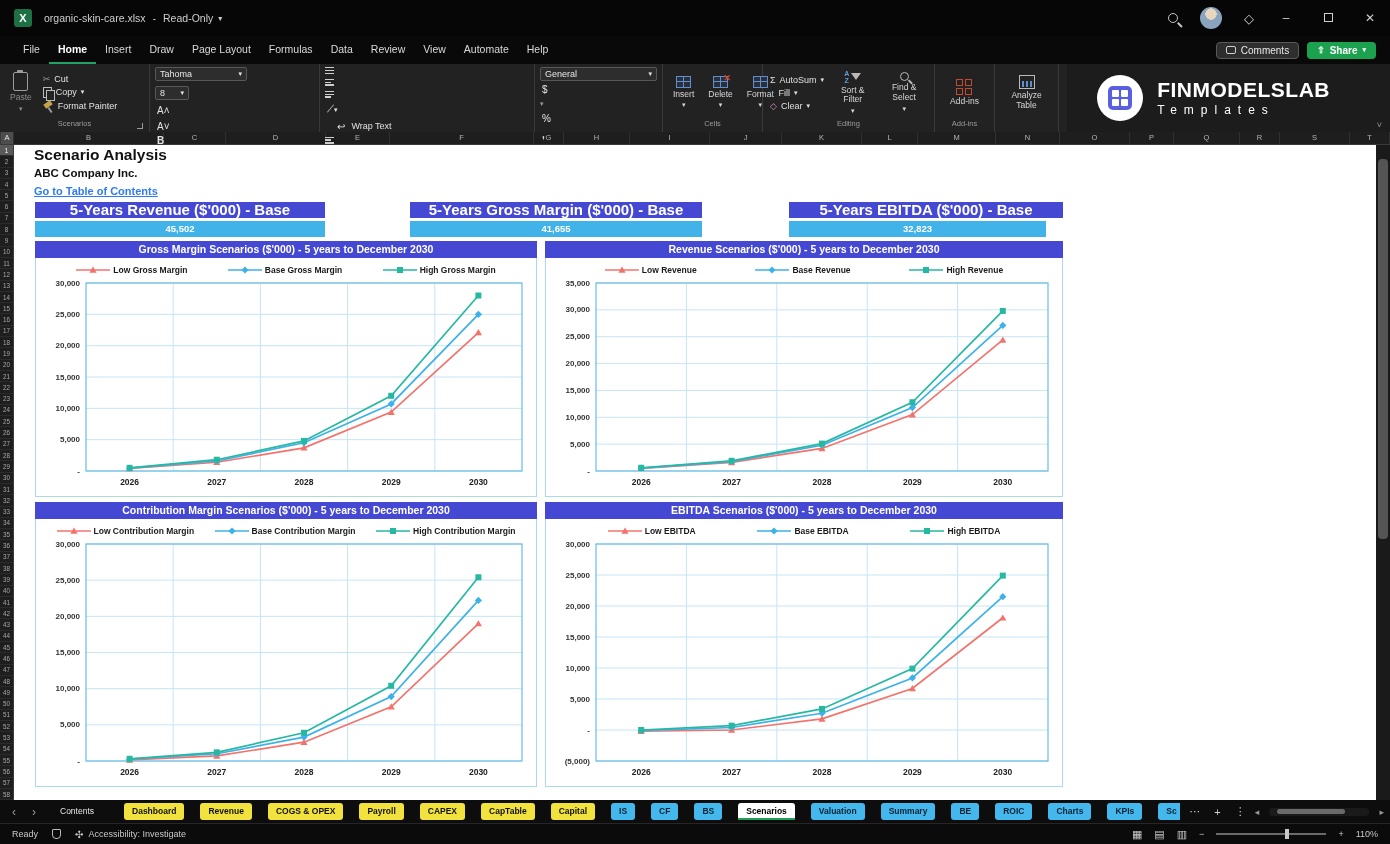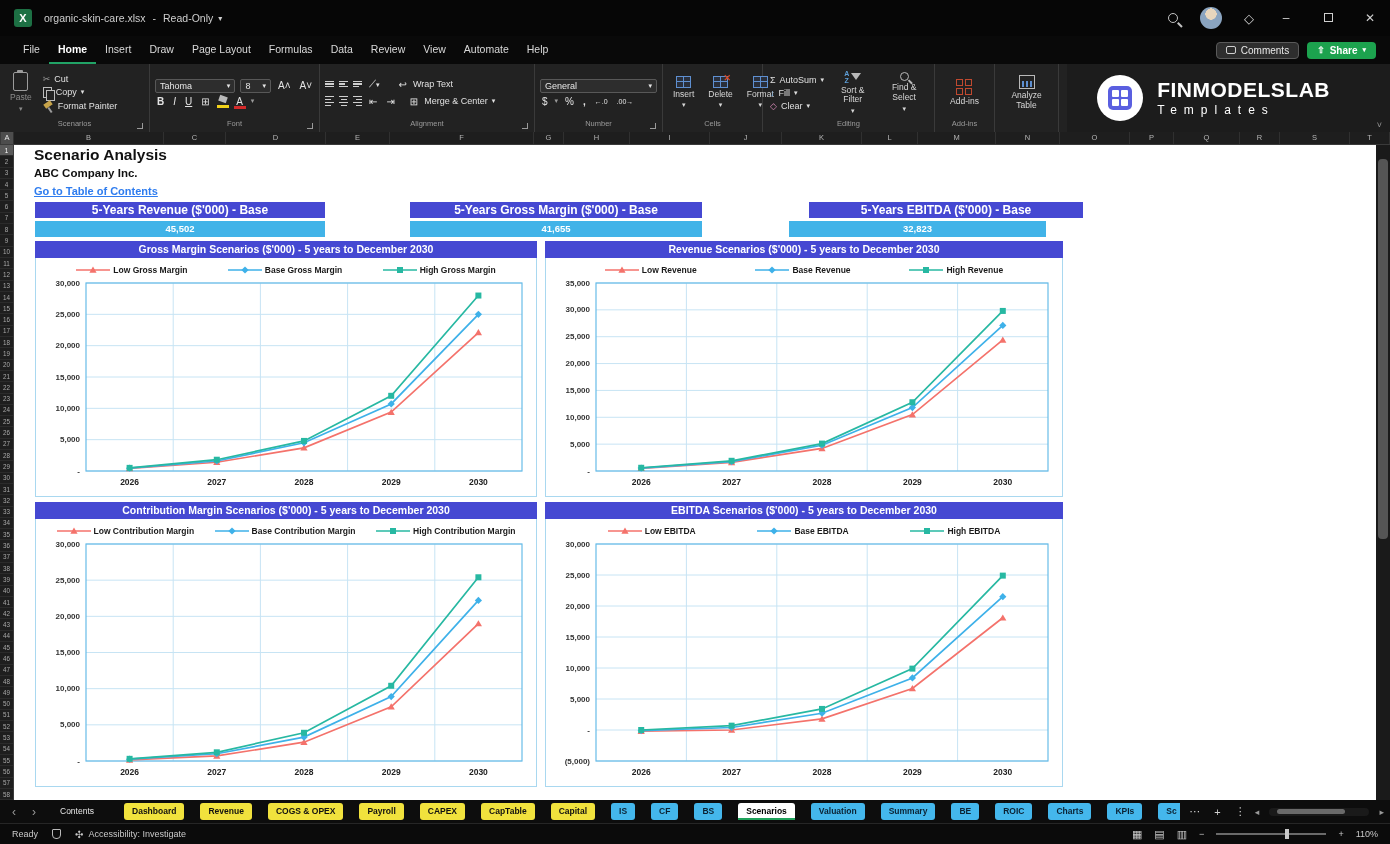--- a/index.html
+++ b/index.html
@@ -37,21 +37,21 @@
   .smallrow { display:flex; align-items:center; gap:4px; color:#e0e0e0; font-size:9px; padding:1px 2px; }
   .muted { color:#8b8b8b; }
   .clipico { width:15px; height:19px; border:1.4px solid #9c9c9c; border-radius:2px; position:relative; }
   .clipico i { position:absolute; top:-3px; left:3px; width:6px; height:3px; background:#9c9c9c; border-radius:1px; }
   .copyico { width:9px; height:11px; border:1.2px solid #bcbcbc; position:relative; background:#222; }
   .copyico i { position:absolute; left:2px; top:2px; width:9px; height:11px; border:1.2px solid #bcbcbc; background:#222; }
   .brushico { width:11px; height:11px; position:relative; }
   .brushico i { position:absolute; left:1px; top:1px; width:8px; height:5px; background:#c7a44a; transform:rotate(-35deg); }
   .brushico b { position:absolute; left:6px; top:6px; width:2px; height:6px; background:#9c9c9c; transform:rotate(-35deg); }
   .combo { background:#2d2d2d; border:1px solid #585858; color:#e6e6e6; font-size:9px; display:flex; align-items:center; padding:1px 4px; border-radius:2px; justify-content:space-between; }
-  .fontrow, .alnrow, .numrow { display:flex; align-items:center; gap:5px; }
+  .fontrow, .alnrow, .numrow { display:flex; align-items:flex-start; gap:5px;flex-direction:column; }
   .glyphbtn { color:#e3e3e3; font-size:10px; padding:0 2px; }
   .fillico { width:12px; height:10px; position:relative; }
   .fillico i { position:absolute; top:0; left:2px; width:8px; height:6px; background:#b9b9b9; transform:rotate(20deg); }
   .fillico b, .fcolor b { position:absolute; bottom:-2px; left:0; width:12px; height:3px; }
   .fcolor { position:relative; color:#e3e3e3; font-size:10px; width:12px; text-align:center; }
   .linesico { display:flex; flex-direction:column; gap:1.5px; }
   .linesico i { height:1.3px; background:#cfcfcf; }
   .cellico { width:15px; height:12px; border:1.2px solid #5e8fd0; position:relative; background:#2a2f3a; }
   .cellico.del { border-color:#5e8fd0; }
   .cellico i { position:absolute; left:0; right:0; top:4px; height:1px; background:#5e8fd0; }
@@ -83,21 +83,21 @@
   .rowheaders { width:14px; background:#1e1e1e; display:flex; flex-direction:column; border-right:1px solid #3a3a3a; }
   .rownum { flex:1; color:#a8a8a8; font-size:6.3px; text-align:center; display:flex; align-items:center; justify-content:center; border-bottom:1px solid #2b2b2b; overflow:hidden; }
   .rownum.hl { background:#5a5a5a; color:#fff; }
   .canvas { flex:1; background:#fff; position:relative; overflow:hidden; }
   .vscroll { width:14px; background:#1a1a1a; position:relative; }
   .vthumb { position:absolute; left:2px; right:2px; top:14px; height:58%; background:#555; border-radius:4px; }
 
   .sheet-title { position:absolute; left:20px; top:1px; font-size:15.5px; font-weight:bold; color:#111; }
   .sheet-subtitle { position:absolute; left:20px; top:22px; font-size:11.5px; font-weight:bold; color:#111; }
   .sheet-link { position:absolute; left:20px; top:40px; font-size:11px; font-weight:bold; color:#2e7cef; text-decoration:underline; }
-  .kpi-h { position:absolute; height:16px; background:#4548d2; color:#fff; font-weight:bold; font-size:12px; text-align:center; line-height:16px; }
+  .kpi-h { position:absolute; height:16px; background:#4548d2; color:#fff; font-weight:bold; font-size:15px; text-align:center; line-height:16px; }
   .kpi-v { position:absolute; height:16px; background:#41b3e8; color:#fff; font-weight:bold; font-size:9.5px; text-align:center; line-height:16px; }
   .chart-panel { position:absolute; display:flex; flex-direction:column; }
   .chart-title { height:17px; background:#4548d2; color:#fff; font-weight:bold; font-size:10.5px; text-align:center; line-height:17px; flex:0 0 auto; }
   .chart-body { flex:1; border:1px solid #a9d8f0; border-top:none; background:#fff; display:flex; flex-direction:column; min-height:0; }
   .chart-legend { height:20px; display:flex; align-items:center; justify-content:space-evenly; flex:0 0 auto; padding-top:4px; }
   .leg-item { display:flex; align-items:center; gap:3px; }
   .leg-item span { font-size:8.5px; font-weight:bold; color:#1a1a1a; }
 
   
   .tabbar { height:23px; background:#0d0d0d; display:flex; align-items:center; gap:4px; padding:0 6px; flex:0 0 auto; }
@@ -515,21 +515,21 @@
       </div>
     <div class="canvas">
       <div class="sheet-title">Scenario Analysis</div>
       <div class="sheet-subtitle">ABC Company Inc.</div>
       <a class="sheet-link">Go to Table of Contents</a>
       <div>
           <div class="kpi-h" style="left: 21px; top: 57px; width: 290px;">5-Years Revenue ($'000) - Base</div>
           <div class="kpi-v" style="left: 21px; top: 76px; width: 290px;">45,502</div>
           <div class="kpi-h" style="left: 396px; top: 57px; width: 292px;">5-Years Gross Margin ($'000) - Base</div>
           <div class="kpi-v" style="left: 396px; top: 76px; width: 292px;">41,655</div>
-          <div class="kpi-h" style="left: 775px; top: 57px; width: 274px; margin-left: 20px;">5-Years EBITDA ($'000) - Base</div>
+          <div class="kpi-h" style="left: 775px; top: 57px; width: 274px;">5-Years EBITDA ($'000) - Base</div>
           <div class="kpi-v" style="left: 775px; top: 76px; width: 257px;">32,823</div>
         </div>
       <div>
           <div class="chart-panel" style="left: 21px; top: 96px; width: 502px; height: 256px;">
             <div class="chart-title">Gross Margin Scenarios ($'000) - 5 years to December 2030</div>
             <div class="chart-body">
               <div class="chart-legend">
                 <div class="leg-item">
                   <svg width="34" height="10">
                     <line x1="0" y1="5" x2="34" y2="5" stroke="#F4726B" stroke-width="1.6"></line>

